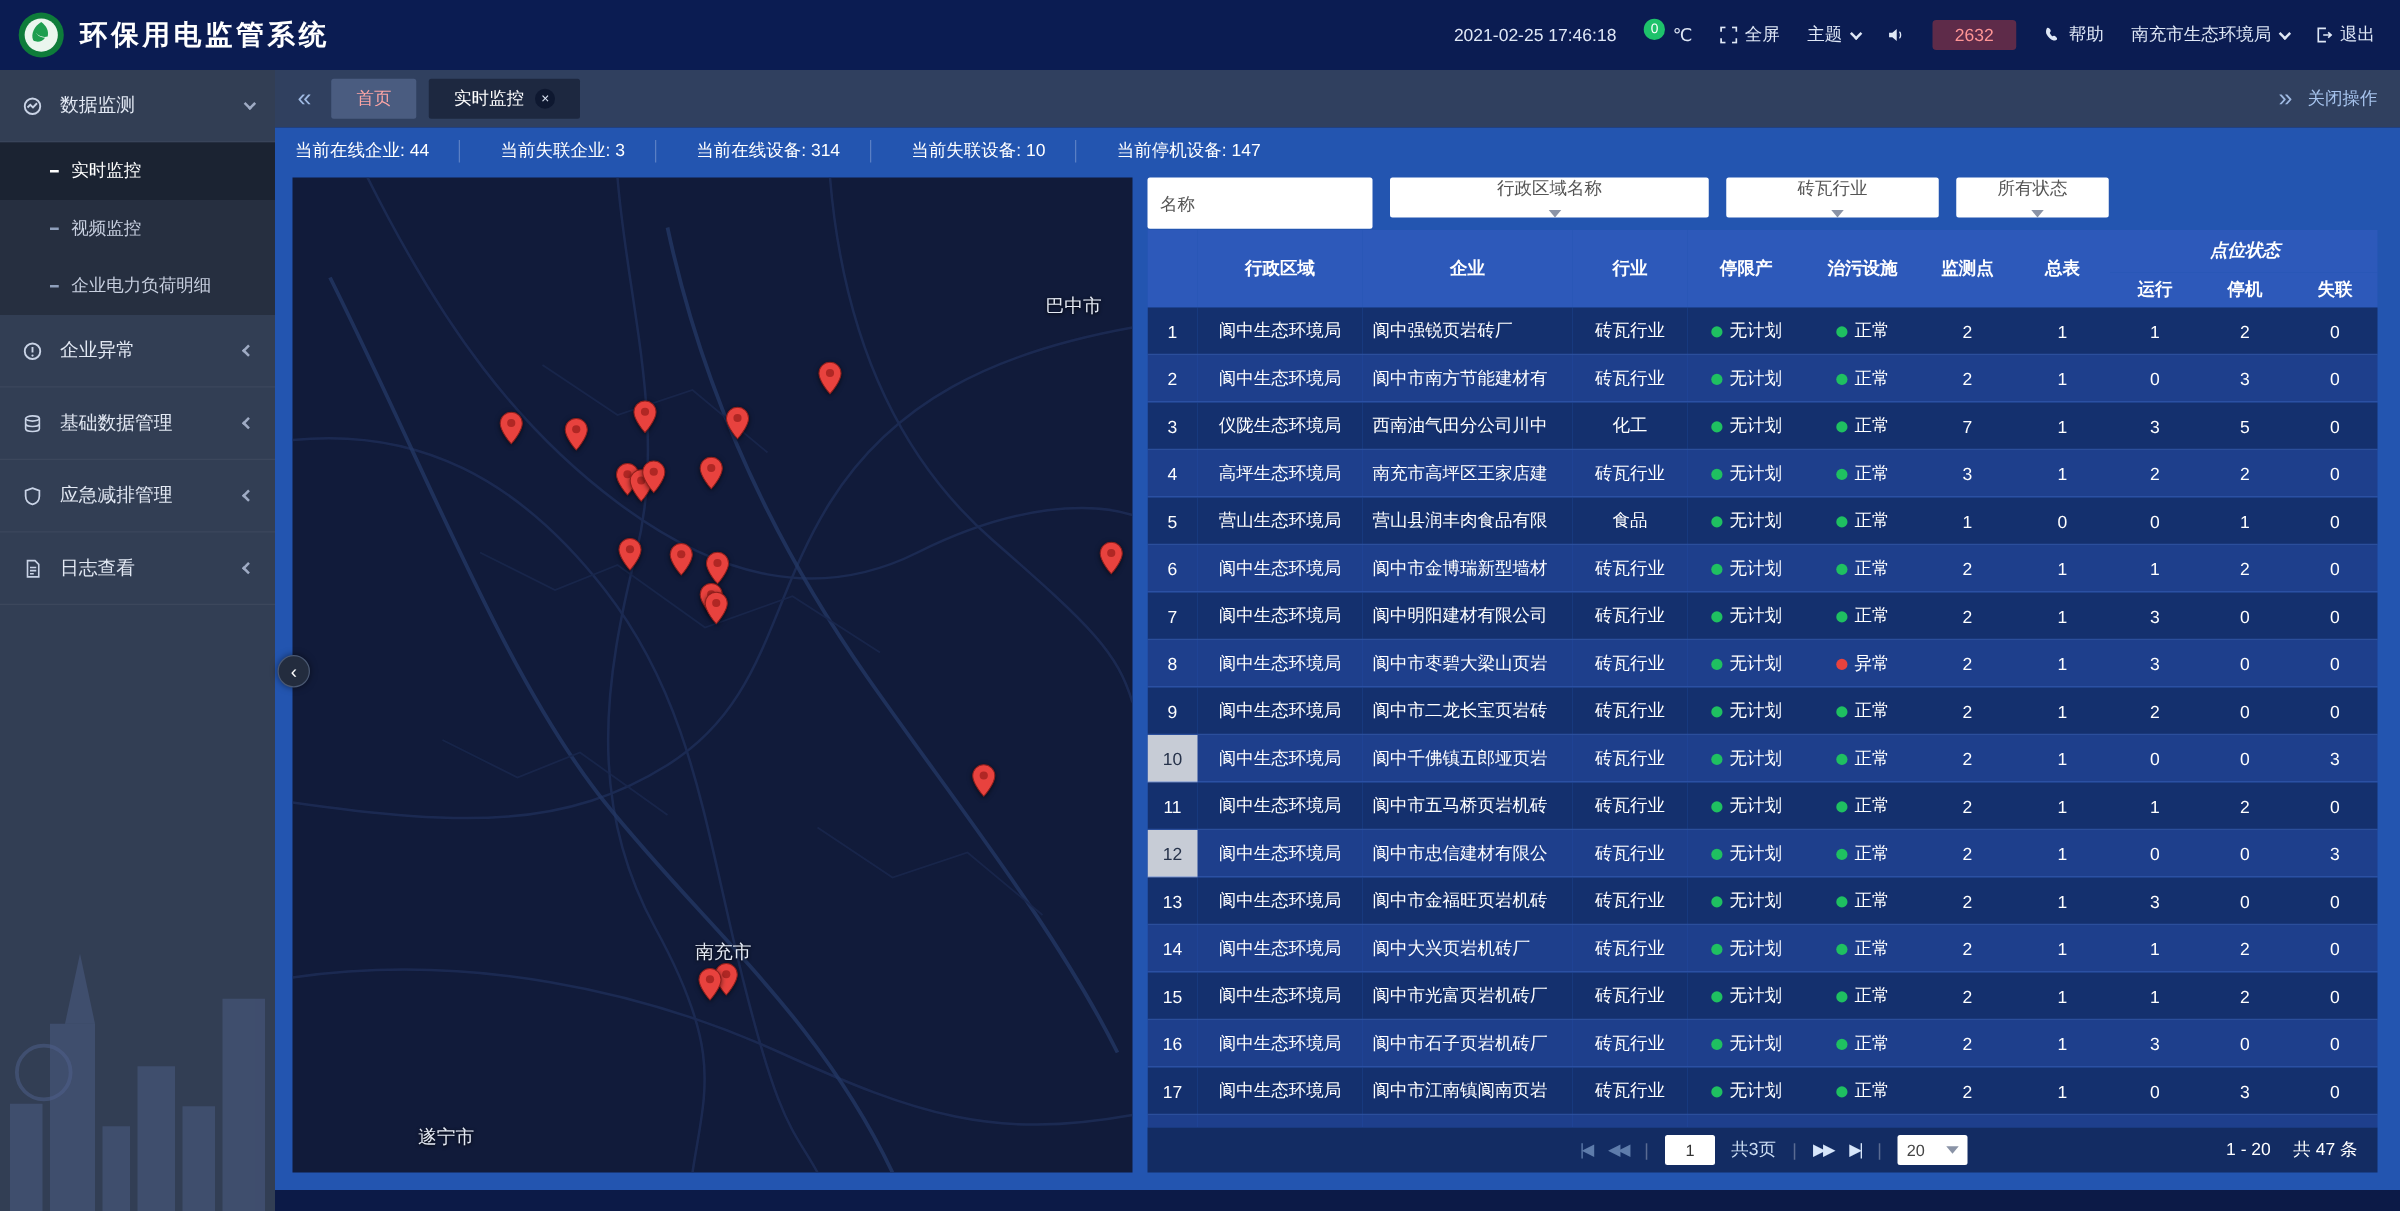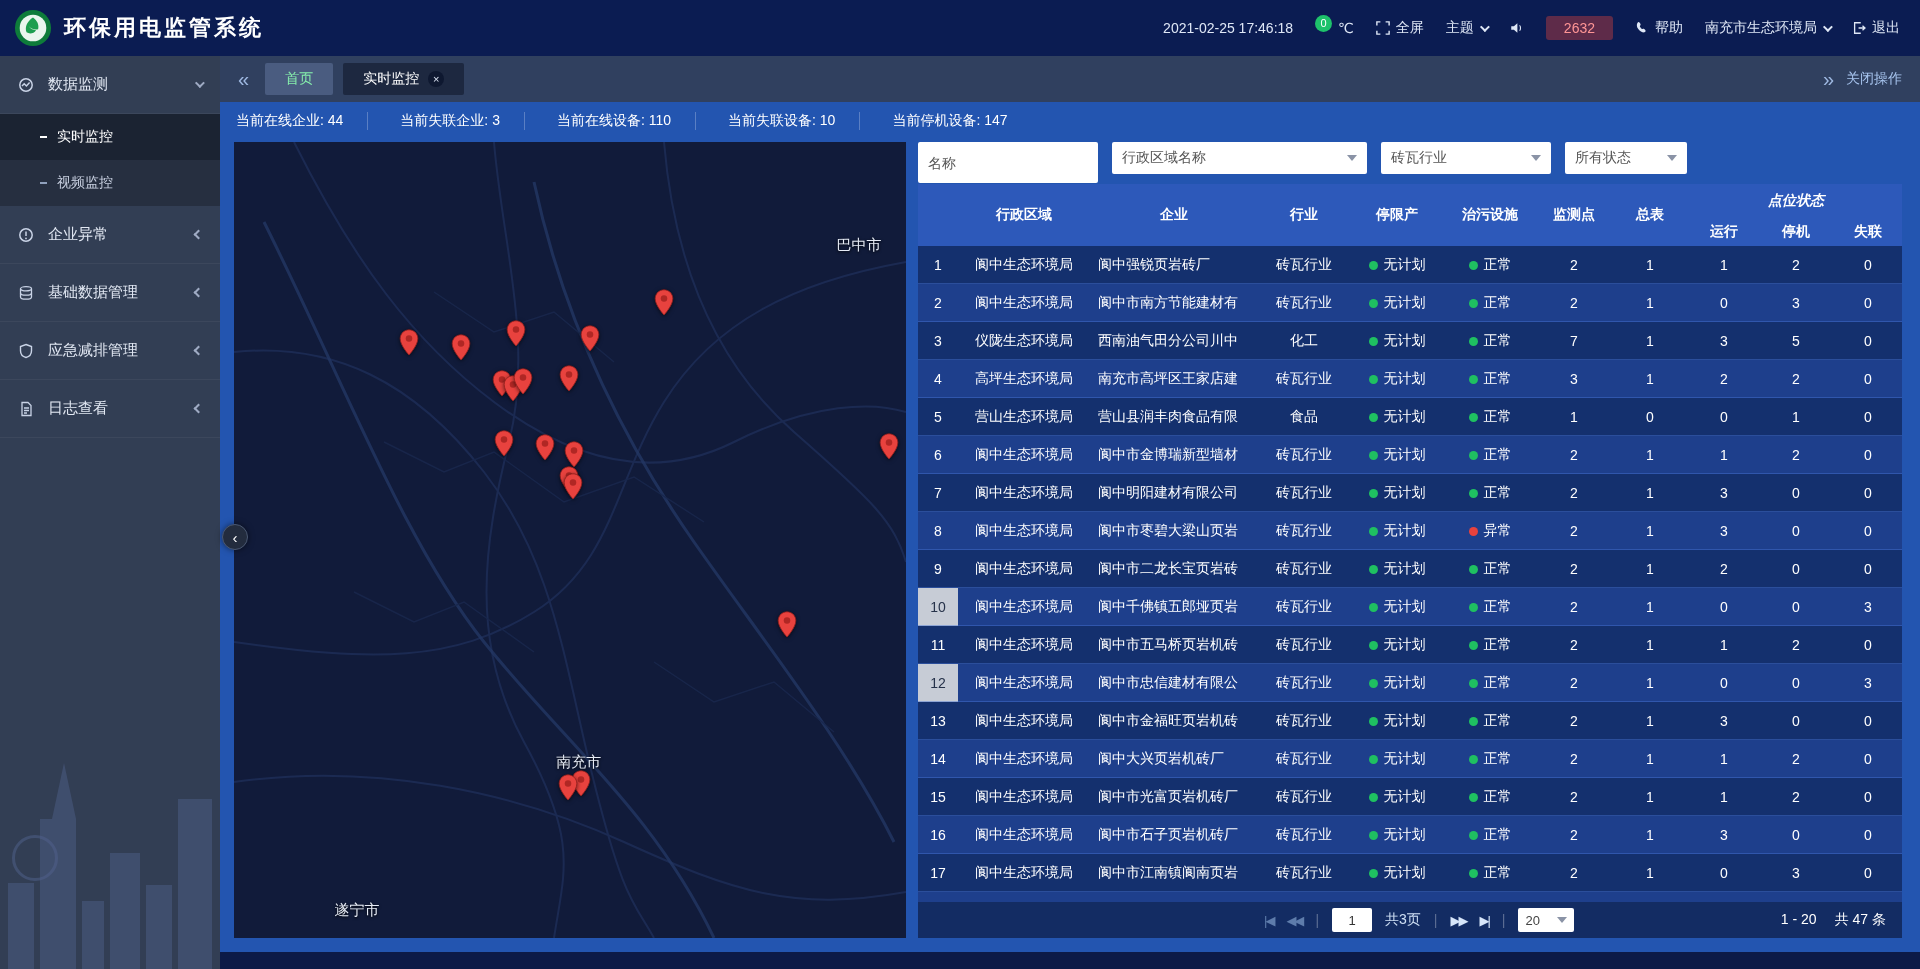--- a/index.html
+++ b/index.html
@@ -53,21 +53,21 @@
     cursor:pointer; box-shadow:0 0 6px rgba(0,0,0,.5); }
 
   
   .main { flex:1; display:flex; flex-direction:column; min-width:0; background:#0c1a47; }
 
   .tabbar { flex:0 0 46px; background:#30405f; display:flex; align-items:center;
     padding:0 18px; gap:16px; }
   .tab-arrow { color:#9fb9e2; font-size:20px; cursor:pointer; line-height:1; }
   .tab-list { display:flex; gap:10px; }
   .tab { height:32px; padding:0 20px; display:flex; align-items:center; gap:9px;
-    font-size:14px; border-radius:2px; background:#4a5c80; color:#86efac; cursor:pointer; }
+    font-size:14px; border-radius:2px; background:#4a5c80; color:#fca5a5; cursor:pointer; }
   .tab.active { background:#1d2840; color:#fff; }
   .tab-close { width:16px; height:16px; border-radius:50%; background:#0e1830; color:#dfe7f6;
     font-size:11px; display:inline-flex; align-items:center; justify-content:center; }
   .tab-right { margin-left:auto; display:flex; align-items:center; gap:12px;
     color:#a7c4ee; font-size:14px; cursor:pointer; }
 
   .statusbar { flex:0 0 38px; background:#2355b0; display:flex; align-items:center;
     padding-left:16px; color:#fff; font-size:14px; }
   .status-item:not(:last-child) { border-right:1px solid rgba(255,255,255,.25);
     padding-right:24px; margin-right:32px; }
@@ -84,21 +84,21 @@
   .pin { position:absolute; width:20px; height:27px; line-height:0; cursor:pointer;
     filter:drop-shadow(0 1px 2px rgba(0,0,0,.6)); }
 
   
   .panel { flex:1; display:flex; flex-direction:column; min-width:0; }
   .filters { display:flex; gap:14px; height:32px; margin-bottom:10px; }
   .f-input { width:180px; height:41px; background:#fff; border:none; border-radius:2px;
     padding:0 10px; font-size:14px; color:#333; font-family:inherit; }
   .f-input::placeholder { color:#555; }
   .f-select { height:32px; background:#fff; border-radius:2px; display:flex; align-items:center;
-    justify-content:space-between; padding:0 10px; font-size:14px; color:#555; cursor:pointer; }
+    justify-content:space-between; padding:0 10px; font-size:14px; color:#555; cursor:pointer;flex-direction:column; }
   .sel-chev { width:0; height:0; border-left:5px solid transparent; border-right:5px solid transparent;
     border-top:6px solid #8a93a6; margin-left:8px; }
   .w-region { width:255px; } .w-industry { width:170px; } .w-state { width:122px; }
 
   .table-wrap { flex:1; overflow:hidden; }
   table { width:100%; border-collapse:separate; border-spacing:0; table-layout:fixed; }
   thead th { background:#2d59ba; color:#fff; font-weight:bold; font-size:14px; padding:0 2px;
     white-space:nowrap; }
   thead tr:first-child th { height:34px; }
   thead tr:last-child th { height:28px; }
@@ -209,20 +209,24 @@
           </div>
           <div class="submenu">
             <div class="sub-item active">
               <i class="dotm"></i>
               <span>实时监控</span>
             </div>
             <div class="sub-item">
               <i class="dotm"></i>
               <span>视频监控</span>
             </div>
+            <div class="sub-item">
+              <i class="dotm"></i>
+              <span>企业电力负荷明细</span>
+            </div>
           </div>
           <div class="side-item">
             <span class="s-icon">
               <svg width="16" height="16" viewBox="0 0 16 16" fill="none" stroke="#c9d3e6" stroke-width="1.5">
                 <circle cx="8" cy="8" r="6.2"></circle>
                 <path d="M8 4.5V9"></path>
                 <circle cx="8" cy="11.4" r=".9" fill="#c9d3e6" stroke="none"></circle>
               </svg>
             </span>
             <span class="s-label">企业异常</span>
@@ -286,21 +290,21 @@
           </div>
         <div class="tab-right">
           <span class="tab-arrow">»</span>
           <span>关闭操作</span>
         </div>
       </div>
 
       <div class="statusbar">
           <span class="status-item">当前在线企业: 44</span>
           <span class="status-item">当前失联企业: 3</span>
-          <span class="status-item">当前在线设备: 110</span>
+          <span class="status-item">当前在线设备: 314</span>
           <span class="status-item">当前失联设备: 10</span>
           <span class="status-item">当前停机设备: 147</span>
         </div>
 
       <div class="content-row">
 
         <div class="map">
           <svg class="roads" width="672" height="796" viewBox="0 0 672 796" preserveAspectRatio="none">
             <g stroke="#1d2c55" stroke-width="2" fill="none" opacity="0.9">
               <path d="M60 0 C120 120 180 200 260 260 S420 340 500 300 640 260 672 270"></path>

